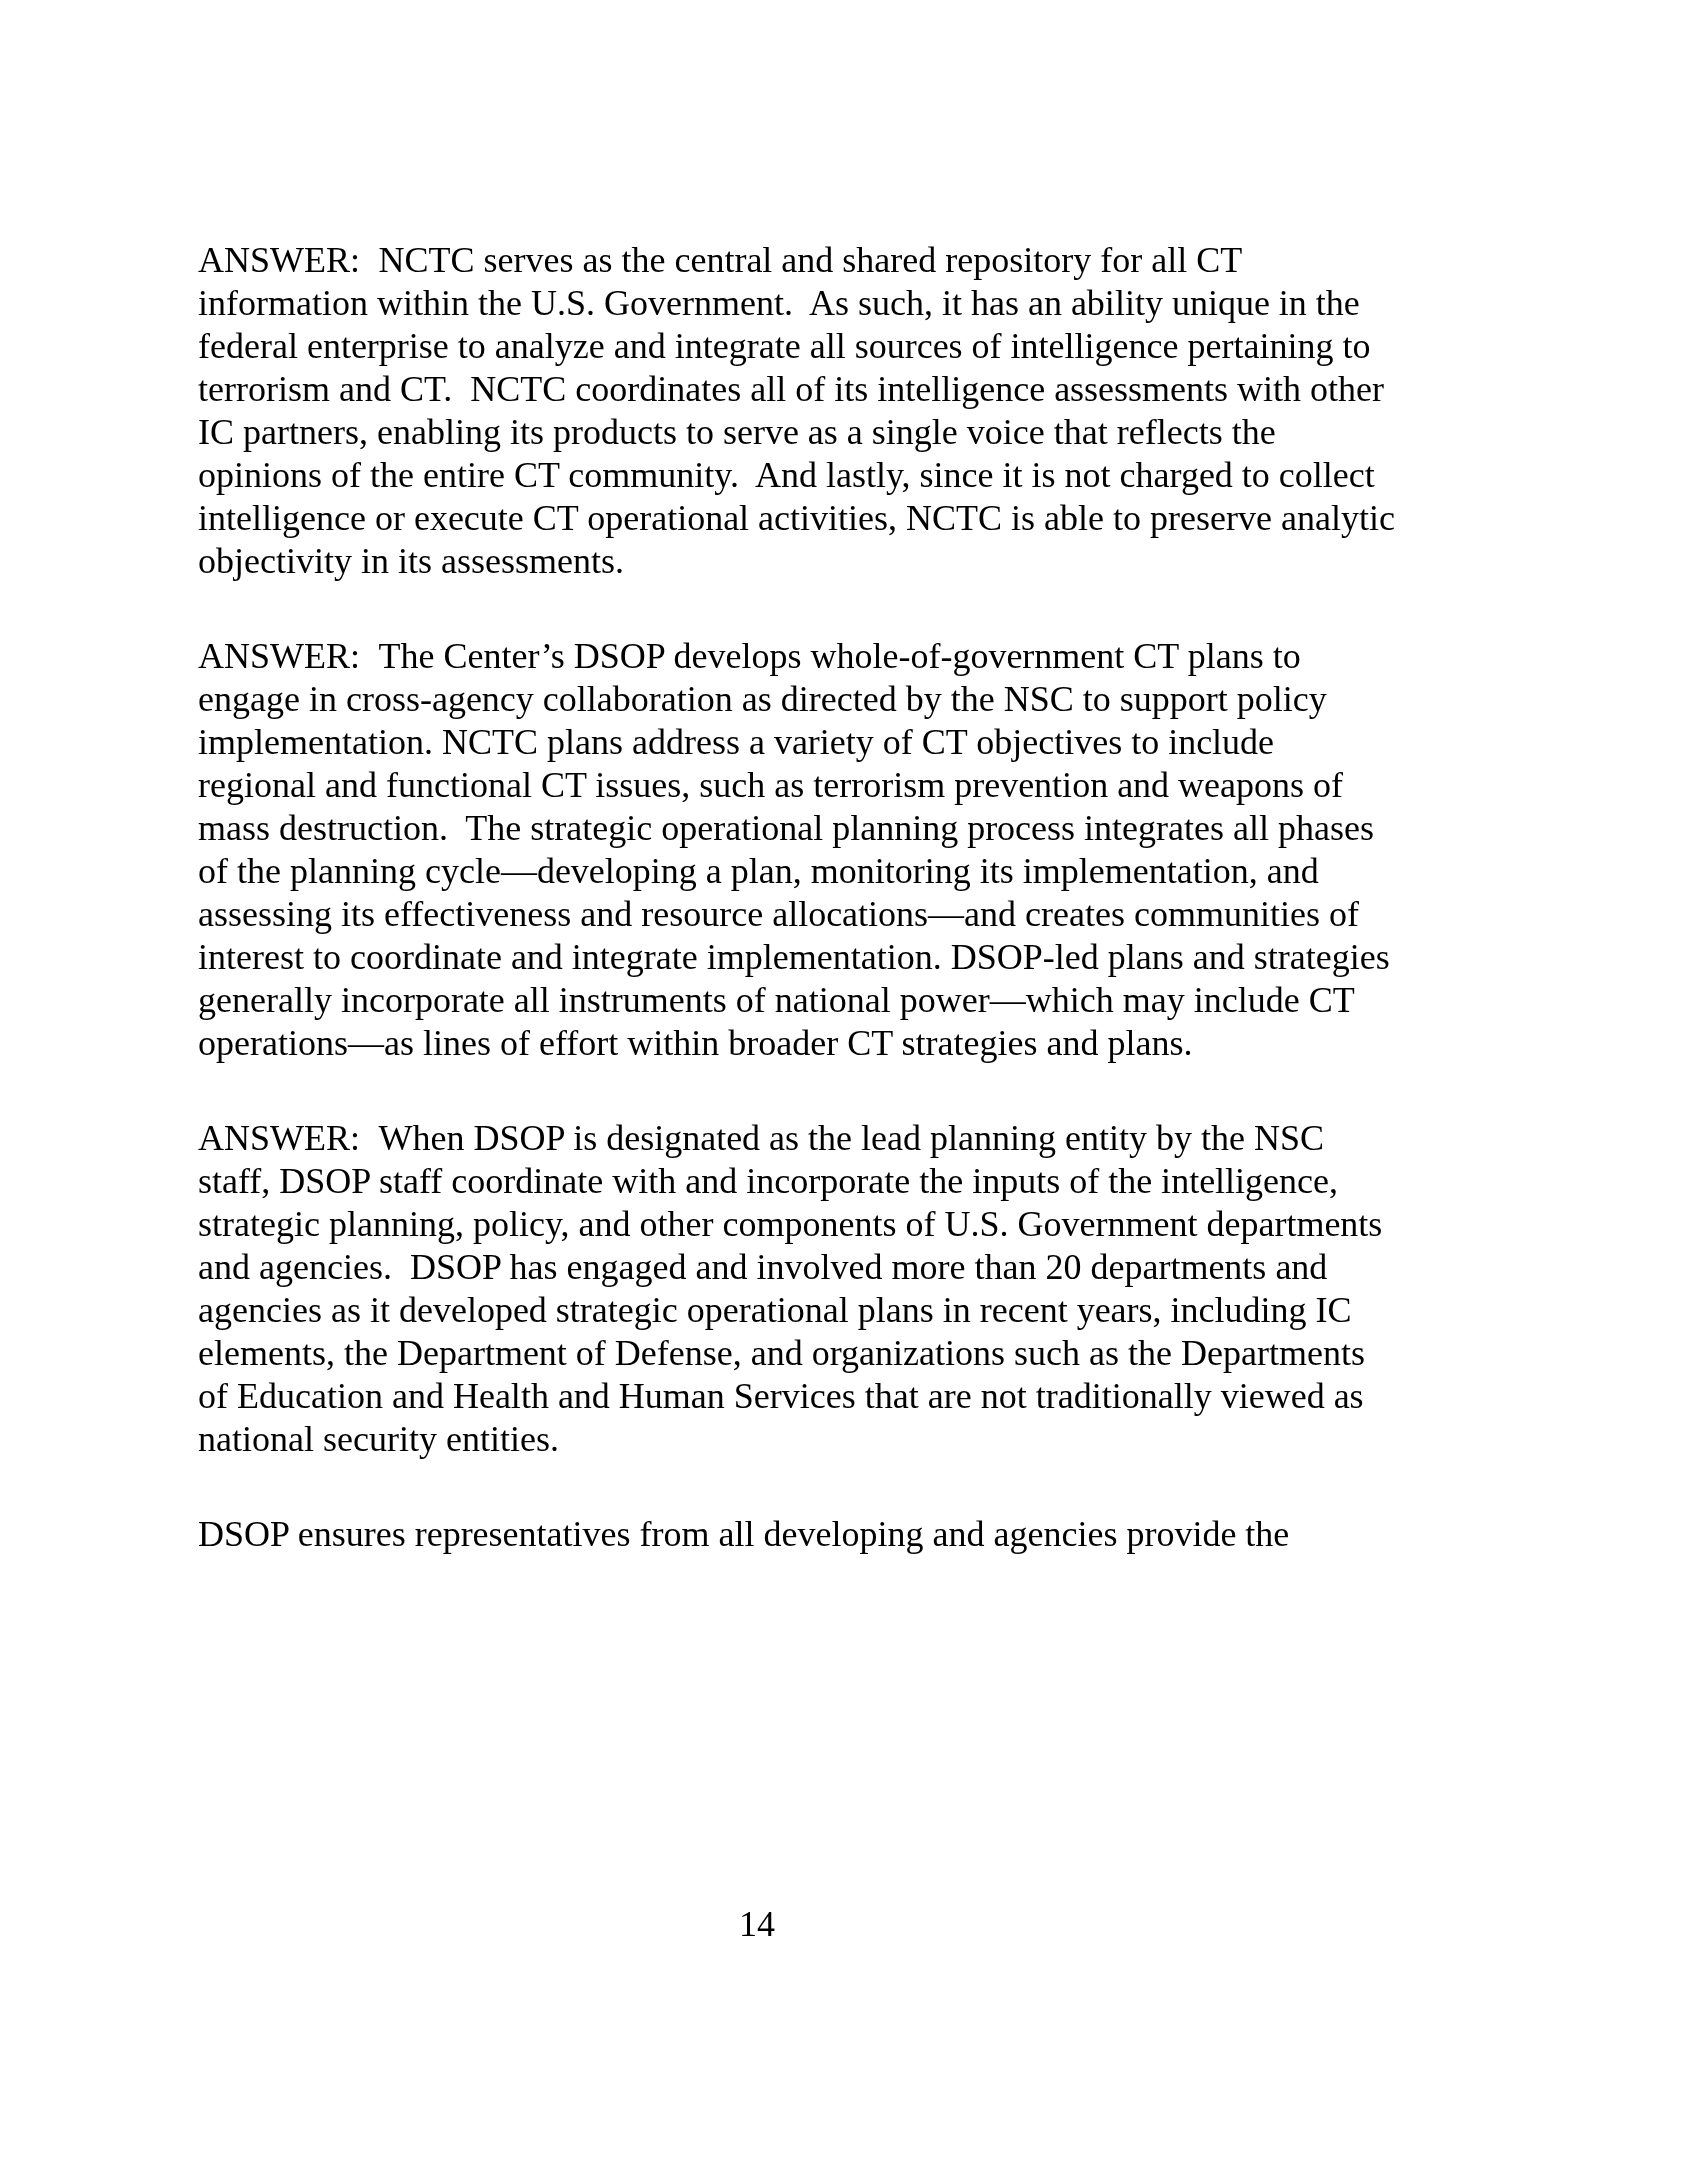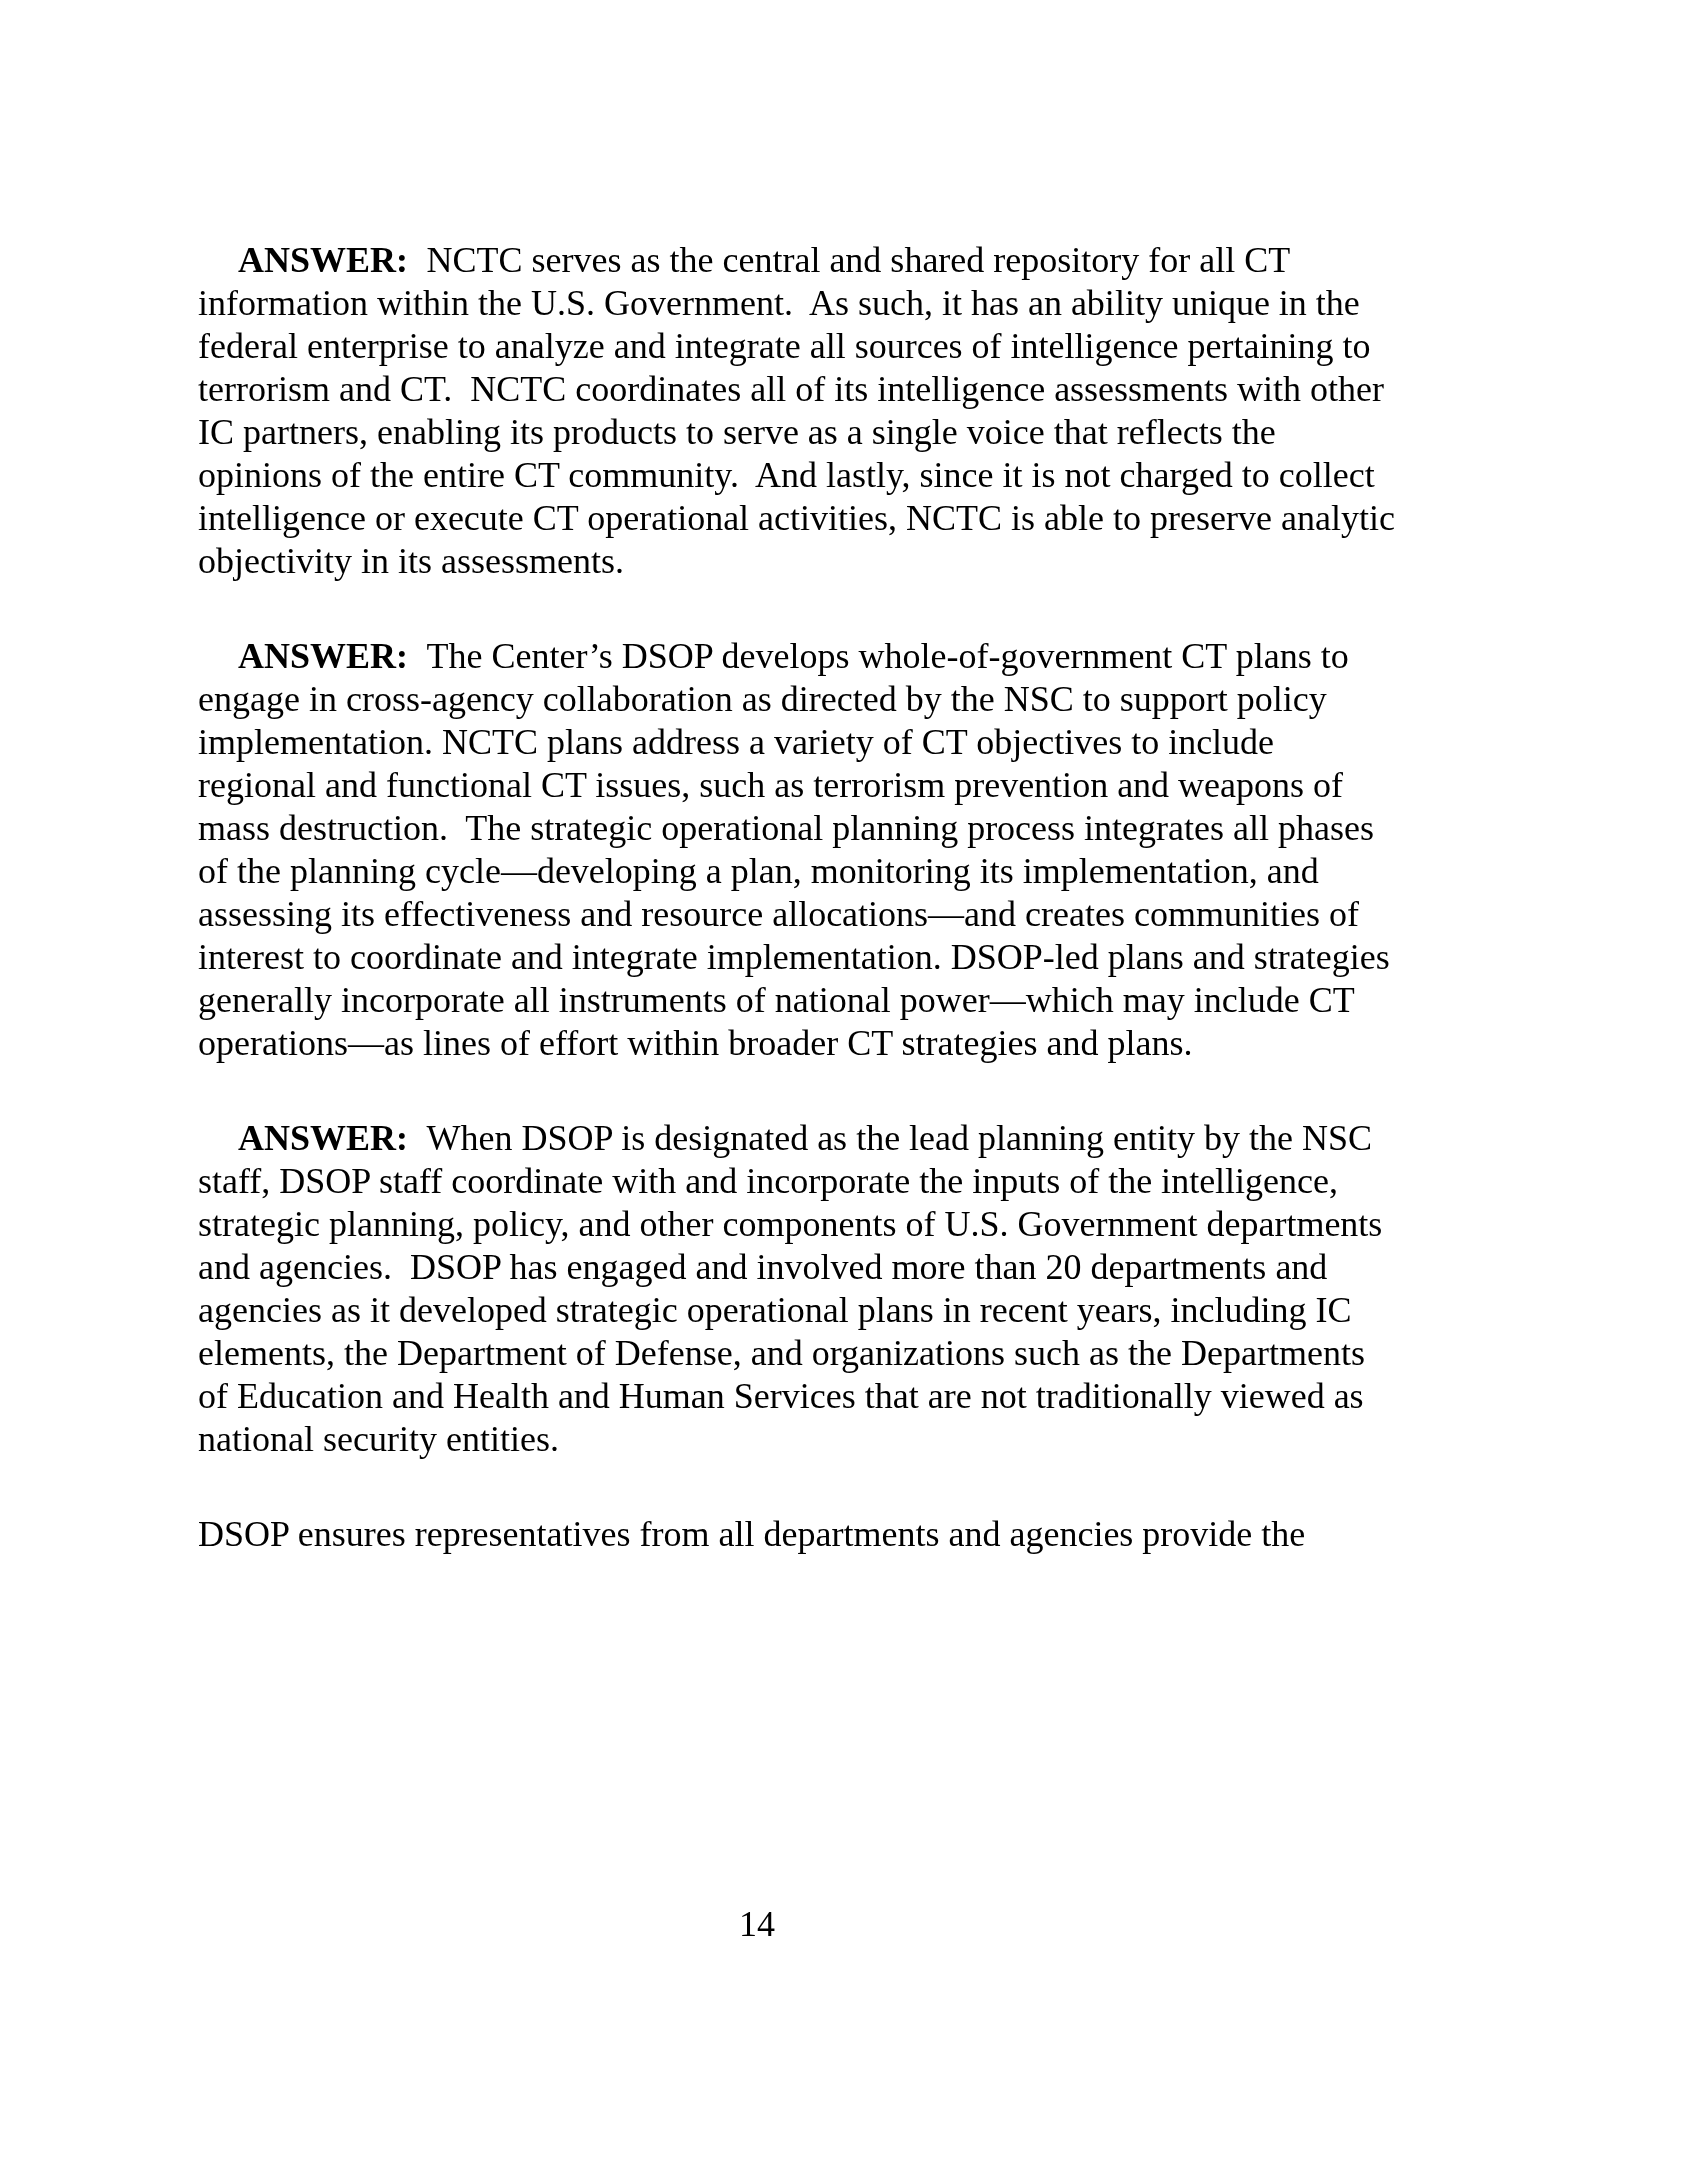--- a/index.html
+++ b/index.html
@@ -22,23 +22,22 @@
     width: 1313px;
   }
   p.para {
     margin: 0 0 52px 0;
     font-size: 36px;
     line-height: 43px;
     white-space: pre-wrap;
     letter-spacing: 0;
   }
   .block-label {
-    font-weight: bold;
+    font-weight: normal;
     margin-right: 18.5px;
-    margin-left: 40px;
   }
   .block-label:empty {
     margin-right: 0;
   }
   .page-number {
     position: absolute;
     top: 1903px;
     left: 0;
     width: 1514px;
     text-align: center;
@@ -77,21 +76,21 @@
 
     <p class="para"><b class="block-label">ANSWER:</b><span>When DSOP is designated as the lead planning entity by the NSC
 staff, DSOP staff coordinate with and incorporate the inputs of the intelligence,
 strategic planning, policy, and other components of U.S. Government departments
 and agencies.  DSOP has engaged and involved more than 20 departments and
 agencies as it developed strategic operational plans in recent years, including IC
 elements, the Department of Defense, and organizations such as the Departments
 of Education and Health and Human Services that are not traditionally viewed as
 national security entities.</span></p>
 
-    <p class="para"><span>DSOP ensures representatives from all departments and agencies provide the</span></p>
+    <p class="para"><span>DSOP ensures representatives from all developing and agencies provide the</span></p>
 
   </main>
 
   <footer>
     <div class="page-number">14</div>
   </footer>
 
 </div>
 
 

